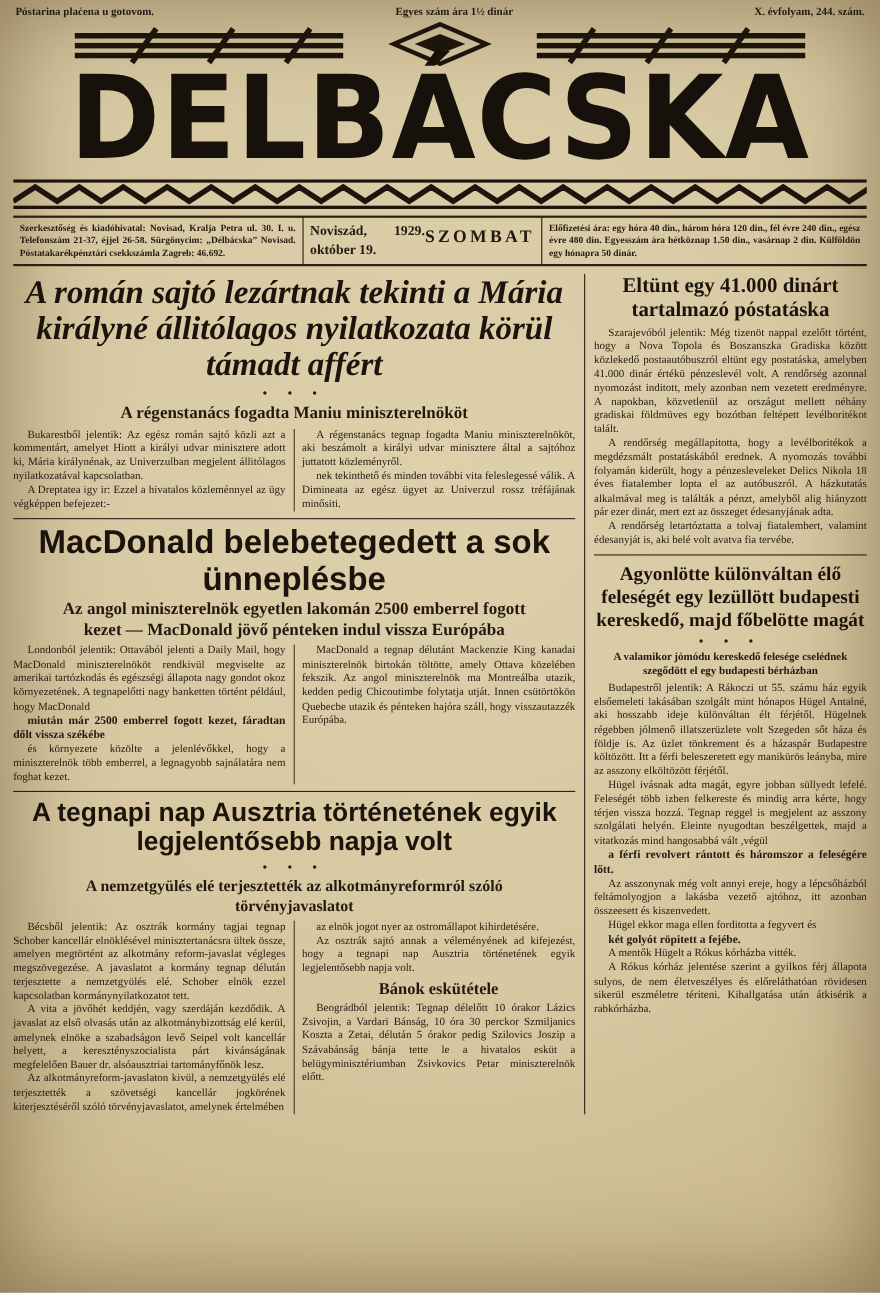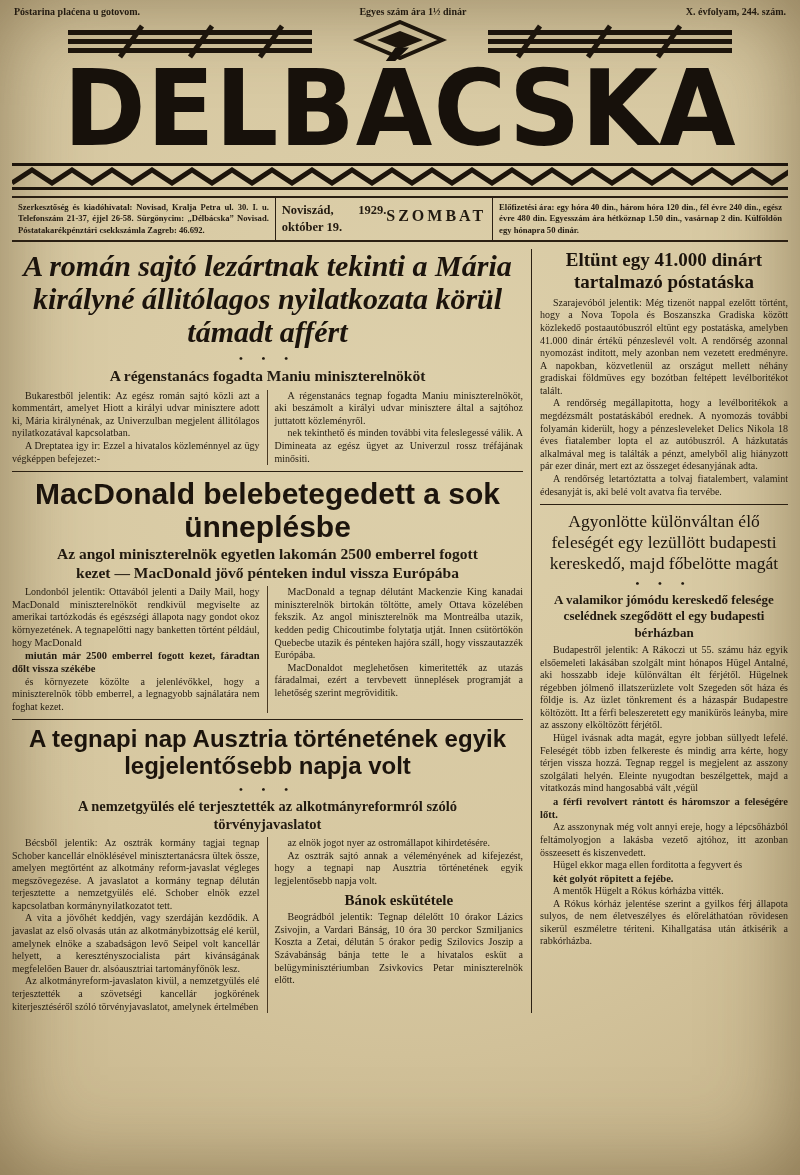--- a/index.html
+++ b/index.html
@@ -47,22 +47,22 @@
   
   .body2col{ display:flex; margin-top:4px; }
   .body2col .bcol{ width:50%; }
   .body2col .bcol:first-child{ padding-right:7px; border-right:1px solid #4a3a24; }
   .body2col .bcol:last-child{ padding-left:7px; }
   p.btxt{ font-size:10px; line-height:1.26; text-align:justify; text-indent:13px; }
   p.btxt-bold{ font-size:10.5px; line-height:1.26; text-align:justify; text-indent:13px; font-weight:bold; }
   .sub2{ font-weight:bold; font-size:15px; text-align:center; margin:5px 0 2px; }
   
   .side-headline{ font-weight:bold; font-size:19px; line-height:1.15; text-align:center; color:#1c140c; }
-  .side-headline-2{ font-weight:normal; font-size:17.5px; line-height:1.18; text-align:center; color:#1c140c; }
-  .side-sub{ font-weight:bold; font-size:13px; line-height:1.25; text-align:center; margin:2px 4px 3px; }
+  .side-headline-2{ font-weight:bold; font-size:17.5px; line-height:1.18; text-align:center; color:#1c140c; }
+  .side-sub{ font-weight:bold; font-size:10px; line-height:1.25; text-align:center; margin:2px 4px 3px; }
   p.stxt{ font-size:10px; line-height:1.26; text-align:justify; text-indent:13px; }
 </style>
 </head>
 <body>
 
 <div class="page">
 
   <div class="topbar">
     <span class="t">Póstarina plaćena u gotovom.</span>
     <span class="t">Egyes szám ára 1½ dinár</span>
@@ -133,21 +133,20 @@
         <div class="headline-big">MacDonald belebetegedett a sok ünneplésbe</div>
         <div class="subhead">Az angol miniszterelnök egyetlen lakomán 2500 emberrel fogott kezet — MacDonald jövő pénteken indul vissza Európába</div>
         <div class="body2col">
           <div class="bcol">
             <p class="btxt">Londonból jelentik: Ottavából jelenti a Daily Mail, hogy MacDonald miniszterelnököt rendkivül megviselte az amerikai tartózkodás és egészségi állapota nagy gondot okoz környezetének. A tegnapelőtti nagy banketten történt például, hogy MacDonald</p>
             <p class="btxt-bold">miután már 2500 emberrel fogott kezet, fáradtan dőlt vissza székébe</p>
             <p class="btxt">és környezete közölte a jelenlévőkkel, hogy a miniszterelnök több emberrel, a legnagyobb sajnálatára nem foghat kezet.</p>
           </div>
           <div class="bcol">
             <p class="btxt">MacDonald a tegnap délutánt Mackenzie King kanadai miniszterelnök birtokán töltötte, amely Ottava közelében fekszik. Az angol miniszterelnök ma Montreálba utazik, kedden pedig Chicoutimbe folytatja utját. Innen csütörtökön Quebecbe utazik és pénteken hajóra száll, hogy visszautazzék Európába.</p>
-            <p class="btxt">MacDonaldot meglehetősen kimeritették az utazás fáradalmai, ezért a tervbevett ünneplések programját a lehetőség szerint megröviditik.</p>
           </div>
         </div>
       </div>
 
       <div class="rule"></div>
 
       <div>
         <div class="headline-md">A tegnapi nap Ausztria történetének egyik legjelentősebb napja volt</div>
         <div class="dots">•  •  •</div>
         <div class="subhead-sm">A nemzetgyülés elé terjesztették az alkotmányreformról szóló törvényjavaslatot</div>

